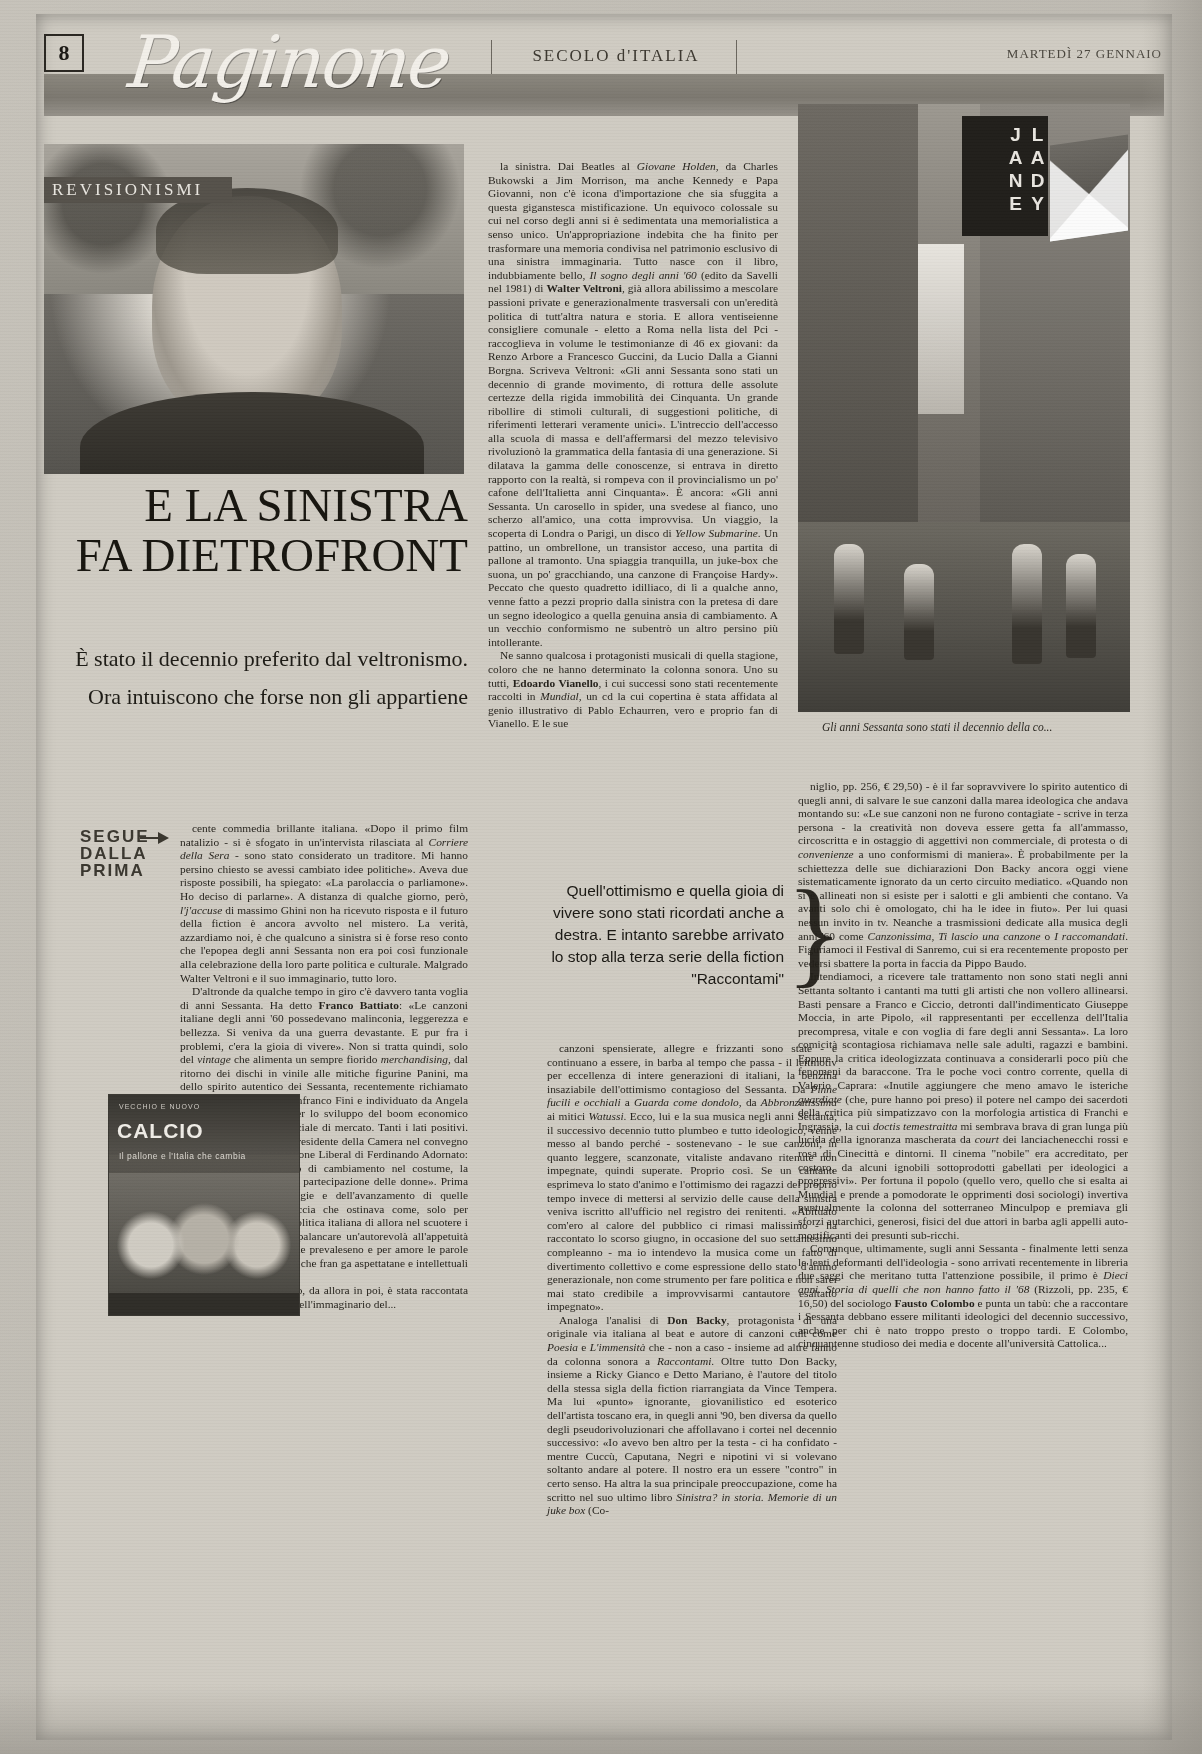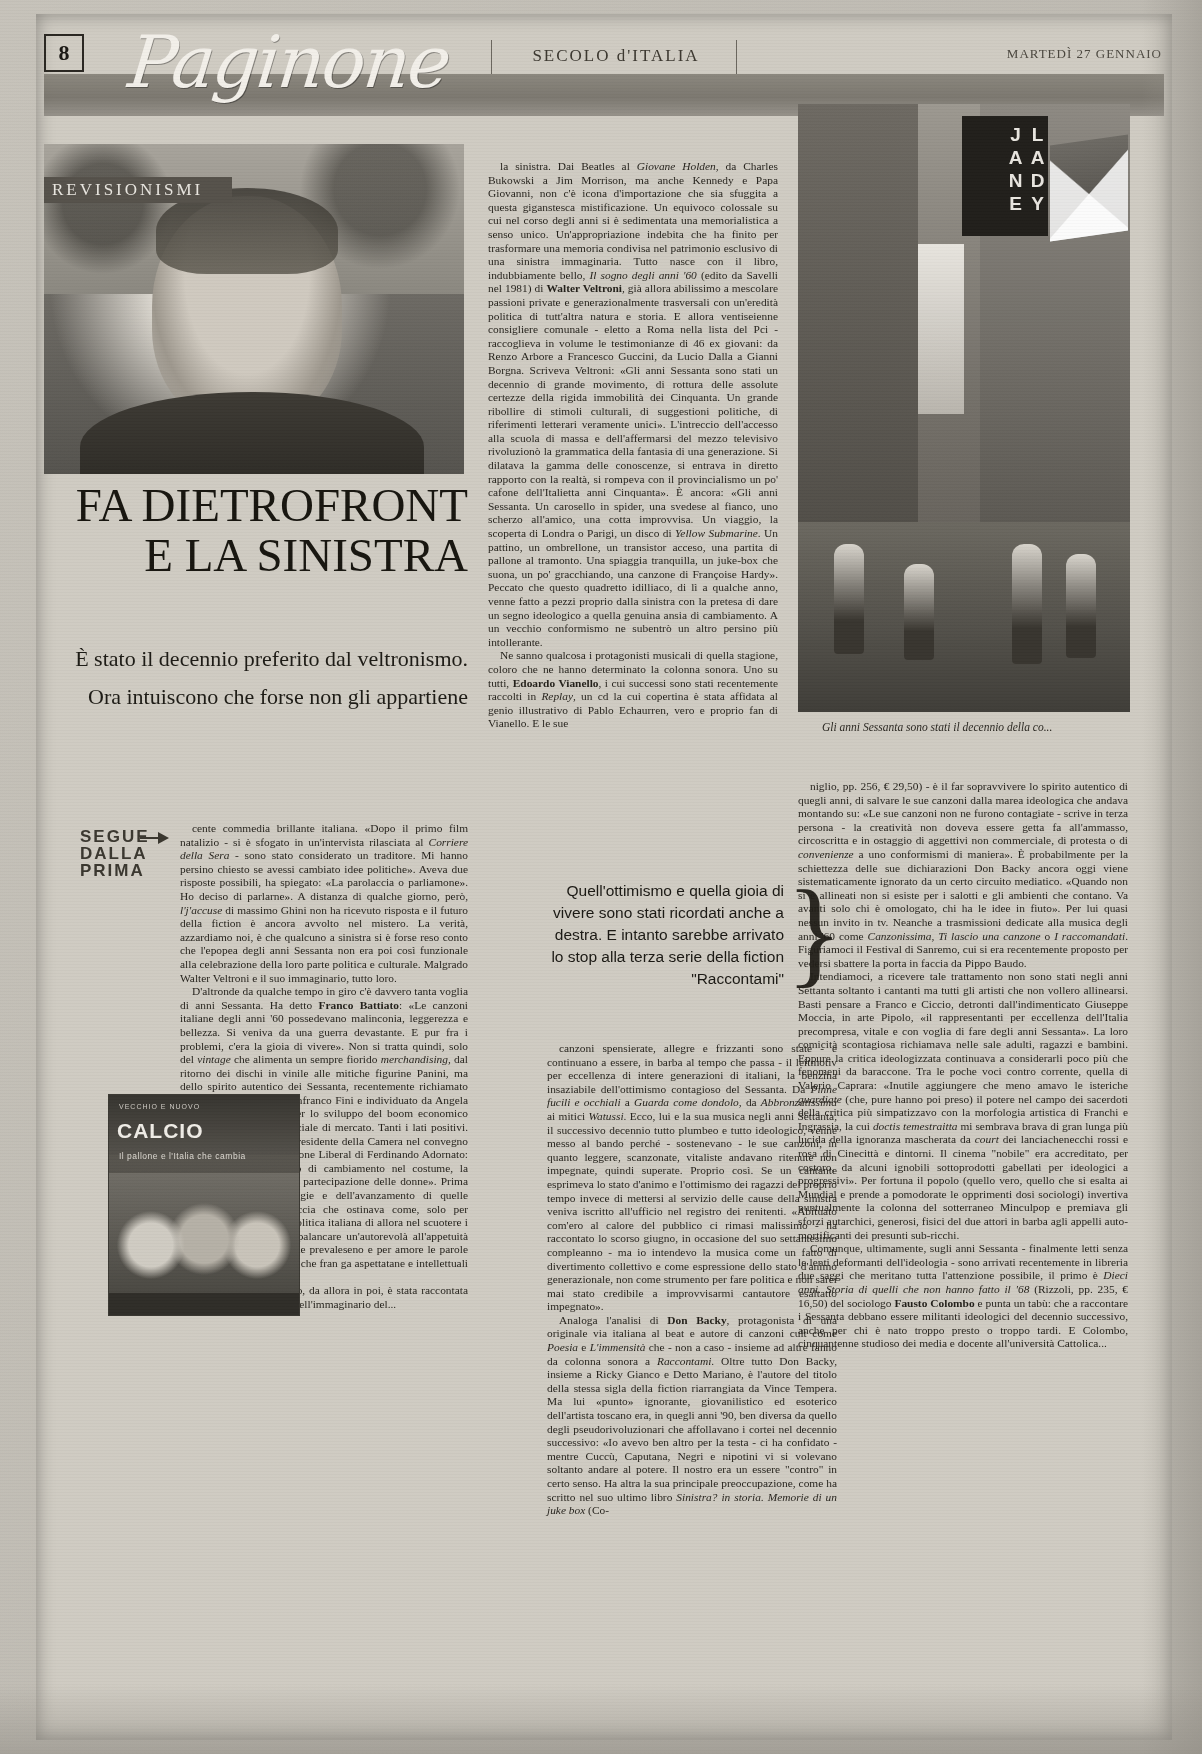--- a/index.html
+++ b/index.html
@@ -314,22 +314,22 @@
 
   <div class="photo-main">
     <div class="trees"></div>
     <div class="head"></div>
     <div class="hair"></div>
     <div class="shoulders"></div>
   </div>
   <div class="kicker">REVISIONISMI</div>
 
   <div class="headline">
+    <div>E LA SINISTRA</div>
     <div>FA DIETROFRONT</div>
-    <div>E LA SINISTRA</div>
   </div>
   <div class="subhead">È stato il decennio preferito dal veltronismo. Ora intuiscono che forse non gli appartiene</div>
 
   <div class="segue">
     <div>SEGUE</div>
     <div>DALLA</div>
     <div>PRIMA</div>
   </div>
   <div class="segue-arrow">
     <div class="shaft"></div>
@@ -346,21 +346,21 @@
     <div class="top"></div>
     <div class="tiny">VECCHIO E NUOVO</div>
     <div class="title">CALCIO</div>
     <div class="sub">Il pallone e l'Italia che cambia</div>
     <div class="players"></div>
     <div class="foot"></div>
   </div>
 
   <div class="col" id="col2a">
     <p>la sinistra. Dai Beatles al <i>Giovane Holden</i>, da Charles Bukowski a Jim Morrison, ma anche Kennedy e Papa Giovanni, non c'è icona d'importazione che sia sfuggita a questa giganstesca mistificazione. Un equivoco colossale su cui nel corso degli anni si è sedimentata una memorialistica a senso unico. Un'appropriazione indebita che ha finito per trasformare una memoria condivisa nel patrimonio esclusivo di una sinistra immaginaria. Tutto nasce con il libro, indubbiamente bello, <i>Il sogno degli anni '60</i> (edito da Savelli nel 1981) di <b>Walter Veltroni</b>, già allora abilissimo a mescolare passioni private e generazionalmente trasversali con un'eredità politica di tutt'altra natura e storia. E allora ventiseienne consigliere comunale - eletto a Roma nella lista del Pci - raccoglieva in volume le testimonianze di 46 ex giovani: da Renzo Arbore a Francesco Guccini, da Lucio Dalla a Gianni Borgna. Scriveva Veltroni: «Gli anni Sessanta sono stati un decennio di grande movimento, di rottura delle assolute certezze della rigida immobilità dei Cinquanta. Un grande ribollire di stimoli culturali, di suggestioni politiche, di riferimenti letterari veramente unici». L'intreccio dell'accesso alla scuola di massa e dell'affermarsi del mezzo televisivo rivoluzionò la grammatica della fantasia di una generazione. Si dilatava la gamma delle conoscenze, si entrava in diretto rapporto con la realtà, si rompeva con il provincialismo un po' cafone dell'Italietta anni Cinquanta». È ancora: «Gli anni Sessanta. Un carosello in spider, una svedese al fianco, uno scherzo all'amico, una cotta improvvisa. Un viaggio, la scoperta di Londra o Parigi, un disco di <i>Yellow Submarine</i>. Un pattino, un ombrellone, un transistor acceso, una partita di pallone al tramonto. Una spiaggia tranquilla, un juke-box che suona, un po' gracchiando, una canzone di Françoise Hardy». Peccato che questo quadretto idilliaco, di lì a qualche anno, venne fatto a pezzi proprio dalla sinistra con la pretesa di dare un segno ideologico a quella genuina ansia di cambiamento. A un vecchio conformismo ne subentrò un altro persino più intollerante.</p>
-    <p>Ne sanno qualcosa i protagonisti musicali di quella stagione, coloro che ne hanno determinato la colonna sonora. Uno su tutti, <b>Edoardo Vianello</b>, i cui successi sono stati recentemente raccolti in <i>Replay</i>, un cd la cui copertina è stata affidata al genio illustrativo di Pablo Echaurren, vero e proprio fan di Vianello. E le sue</p>
+    <p>Ne sanno qualcosa i protagonisti musicali di quella stagione, coloro che ne hanno determinato la colonna sonora. Uno su tutti, <b>Edoardo Vianello</b>, i cui successi sono stati recentemente raccolti in <i>Mundial</i>, un cd la cui copertina è stata affidata al genio illustrativo di Pablo Echaurren, vero e proprio fan di Vianello. E le sue</p>
   </div>
 
   <div class="pullquote">Quell'ottimismo e quella gioia di vivere sono stati ricordati anche a destra. E intanto sarebbe arrivato lo stop alla terza serie della fiction "Raccontami"</div>
   <div class="brace">}</div>
 
   <div class="col" id="col2c">
     <p>canzoni spensierate, allegre e frizzanti sono state - e continuano a essere, in barba al tempo che passa - il leitmotiv per eccellenza di intere generazioni di italiani, la benzina insaziabile dell'ottimismo contagioso del Sessanta. Da <i>Pinne fucili e occhiali</i> a <i>Guarda come dondolo</i>, da <i>Abbronzatissima</i> ai mitici <i>Watussi</i>. Ecco, lui e la sua musica negli anni Settanta, il successivo decennio tutto plumbeo e tutto ideologico, venne messo al bando perché - sostenevano - le sue canzoni, in quanto leggere, scanzonate, vitaliste andavano ritenute non impegnate, quindi superate. Proprio così. Se un cantante esprimeva lo stato d'animo e l'ottimismo dei ragazzi del proprio tempo invece di mettersi al servizio delle cause della sinistra veniva iscritto all'ufficio nel registro dei renitenti. «Abituato com'ero al calore del pubblico ci rimasi malissimo - ha raccontato lo scorso giugno, in occasione del suo settantesimo compleanno - ma io intendevo la musica come un fatto di divertimento collettivo e come espressione dello stato d'animo generazionale, non come strumento per fare politica e non sarei mai stato credibile a improvvisarmi cantautore esaltatto impegnato».</p>
     <p>Analoga l'analisi di <b>Don Backy</b>, protagonista di una originale via italiana al beat e autore di canzoni cult come <i>Poesia</i> e <i>L'immensità</i> che - non a caso - insieme ad altre fanno da colonna sonora a <i>Raccontami</i>. Oltre tutto Don Backy, insieme a Ricky Gianco e Detto Mariano, è l'autore del titolo della stessa sigla della fiction riarrangiata da Vince Tempera. Ma lui «punto» ignorante, giovanilistico ed esoterico dell'artista toscano era, in quegli anni '90, ben diversa da quello degli pseudorivoluzionari che affollavano i cortei nel decennio successivo: «Io avevo ben altro per la testa - ci ha confidato - mentre Cuccù, Caputana, Negri e nipotini vi si volevano soltanto andare al potere. Il nostro era un essere "contro" in certo senso. Ha altra la sua principale preoccupazione, come ha scritto nel suo ultimo libro <i>Sinistra? in storia</i>. <i>Memorie di un juke box</i> (Co-</p>
   </div>
 

